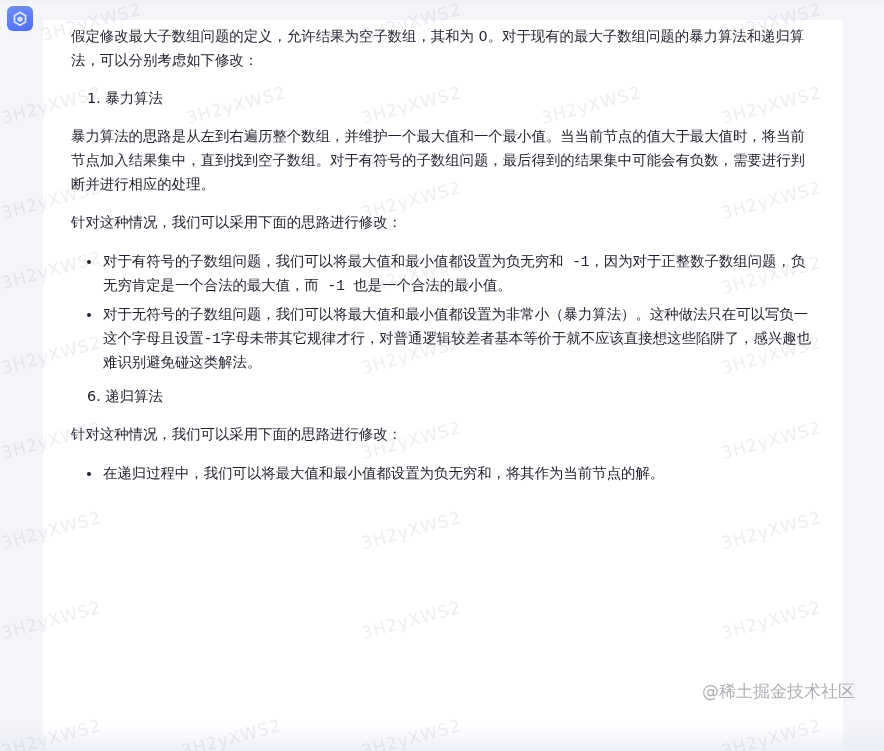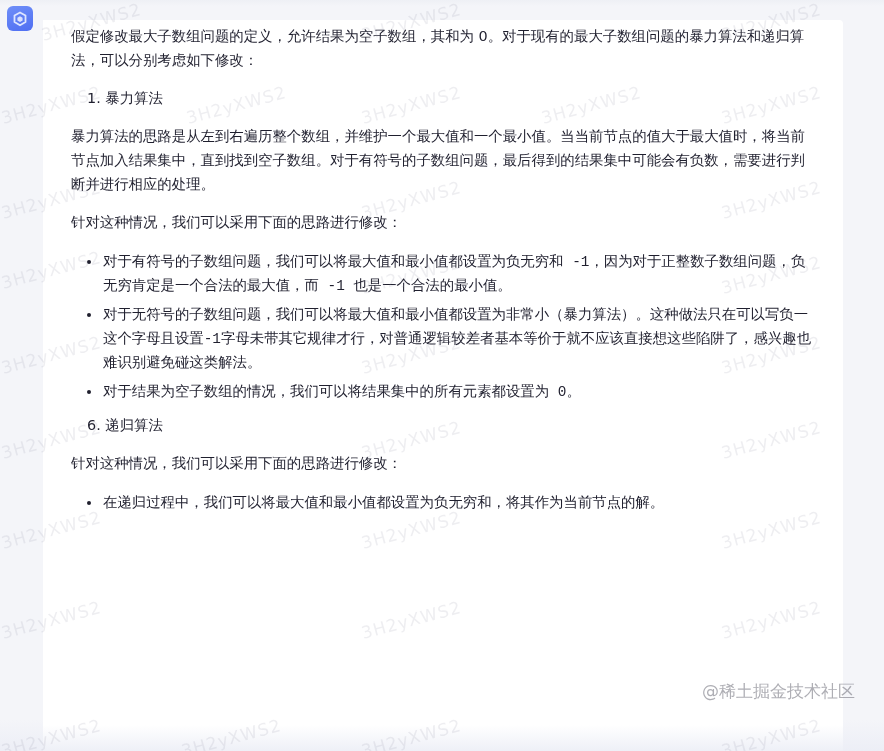--- a/index.html
+++ b/index.html
@@ -121,21 +121,20 @@
   <div class="card">
     <div class="content">
       <p class="p-first">假定修改最大子数组问题的定义，允许结果为空子数组，其和为 0。对于现有的最大子数组问题的暴力算法和递归算法，可以分别考虑如下修改：</p>
 
       <div class="heading">1. 暴力算法</div>
       <p>暴力算法的思路是从左到右遍历整个数组，并维护一个最大值和一个最小值。当当前节点的值大于最大值时，将当前节点加入结果集中，直到找到空子数组。对于有符号的子数组问题，最后得到的结果集中可能会有负数，需要进行判断并进行相应的处理。</p>
       <p>针对这种情况，我们可以采用下面的思路进行修改：</p>
       <ul>
         <li>对于有符号的子数组问题，我们可以将最大值和最小值都设置为负无穷和 -1，因为对于正整数子数组问题，负无穷肯定是一个合法的最大值，而 -1 也是一个合法的最小值。</li>
         <li>对于无符号的子数组问题，我们可以将最大值和最小值都设置为非常小（暴力算法）。这种做法只在可以写负一这个字母且设置-1字母未带其它规律才行，对普通逻辑较差者基本等价于就不应该直接想这些陷阱了，感兴趣也难识别避免碰这类解法。</li>
-        <li>对于结果为空子数组的情况，我们可以将结果集中的所有元素都设置为 0。</li>
       </ul>
 
       <div class="heading">6. 递归算法</div>
       <p>针对这种情况，我们可以采用下面的思路进行修改：</p>
       <ul>
         <li>在递归过程中，我们可以将最大值和最小值都设置为负无穷和，将其作为当前节点的解。</li>
       </ul>
 
     </div>
   </div>

